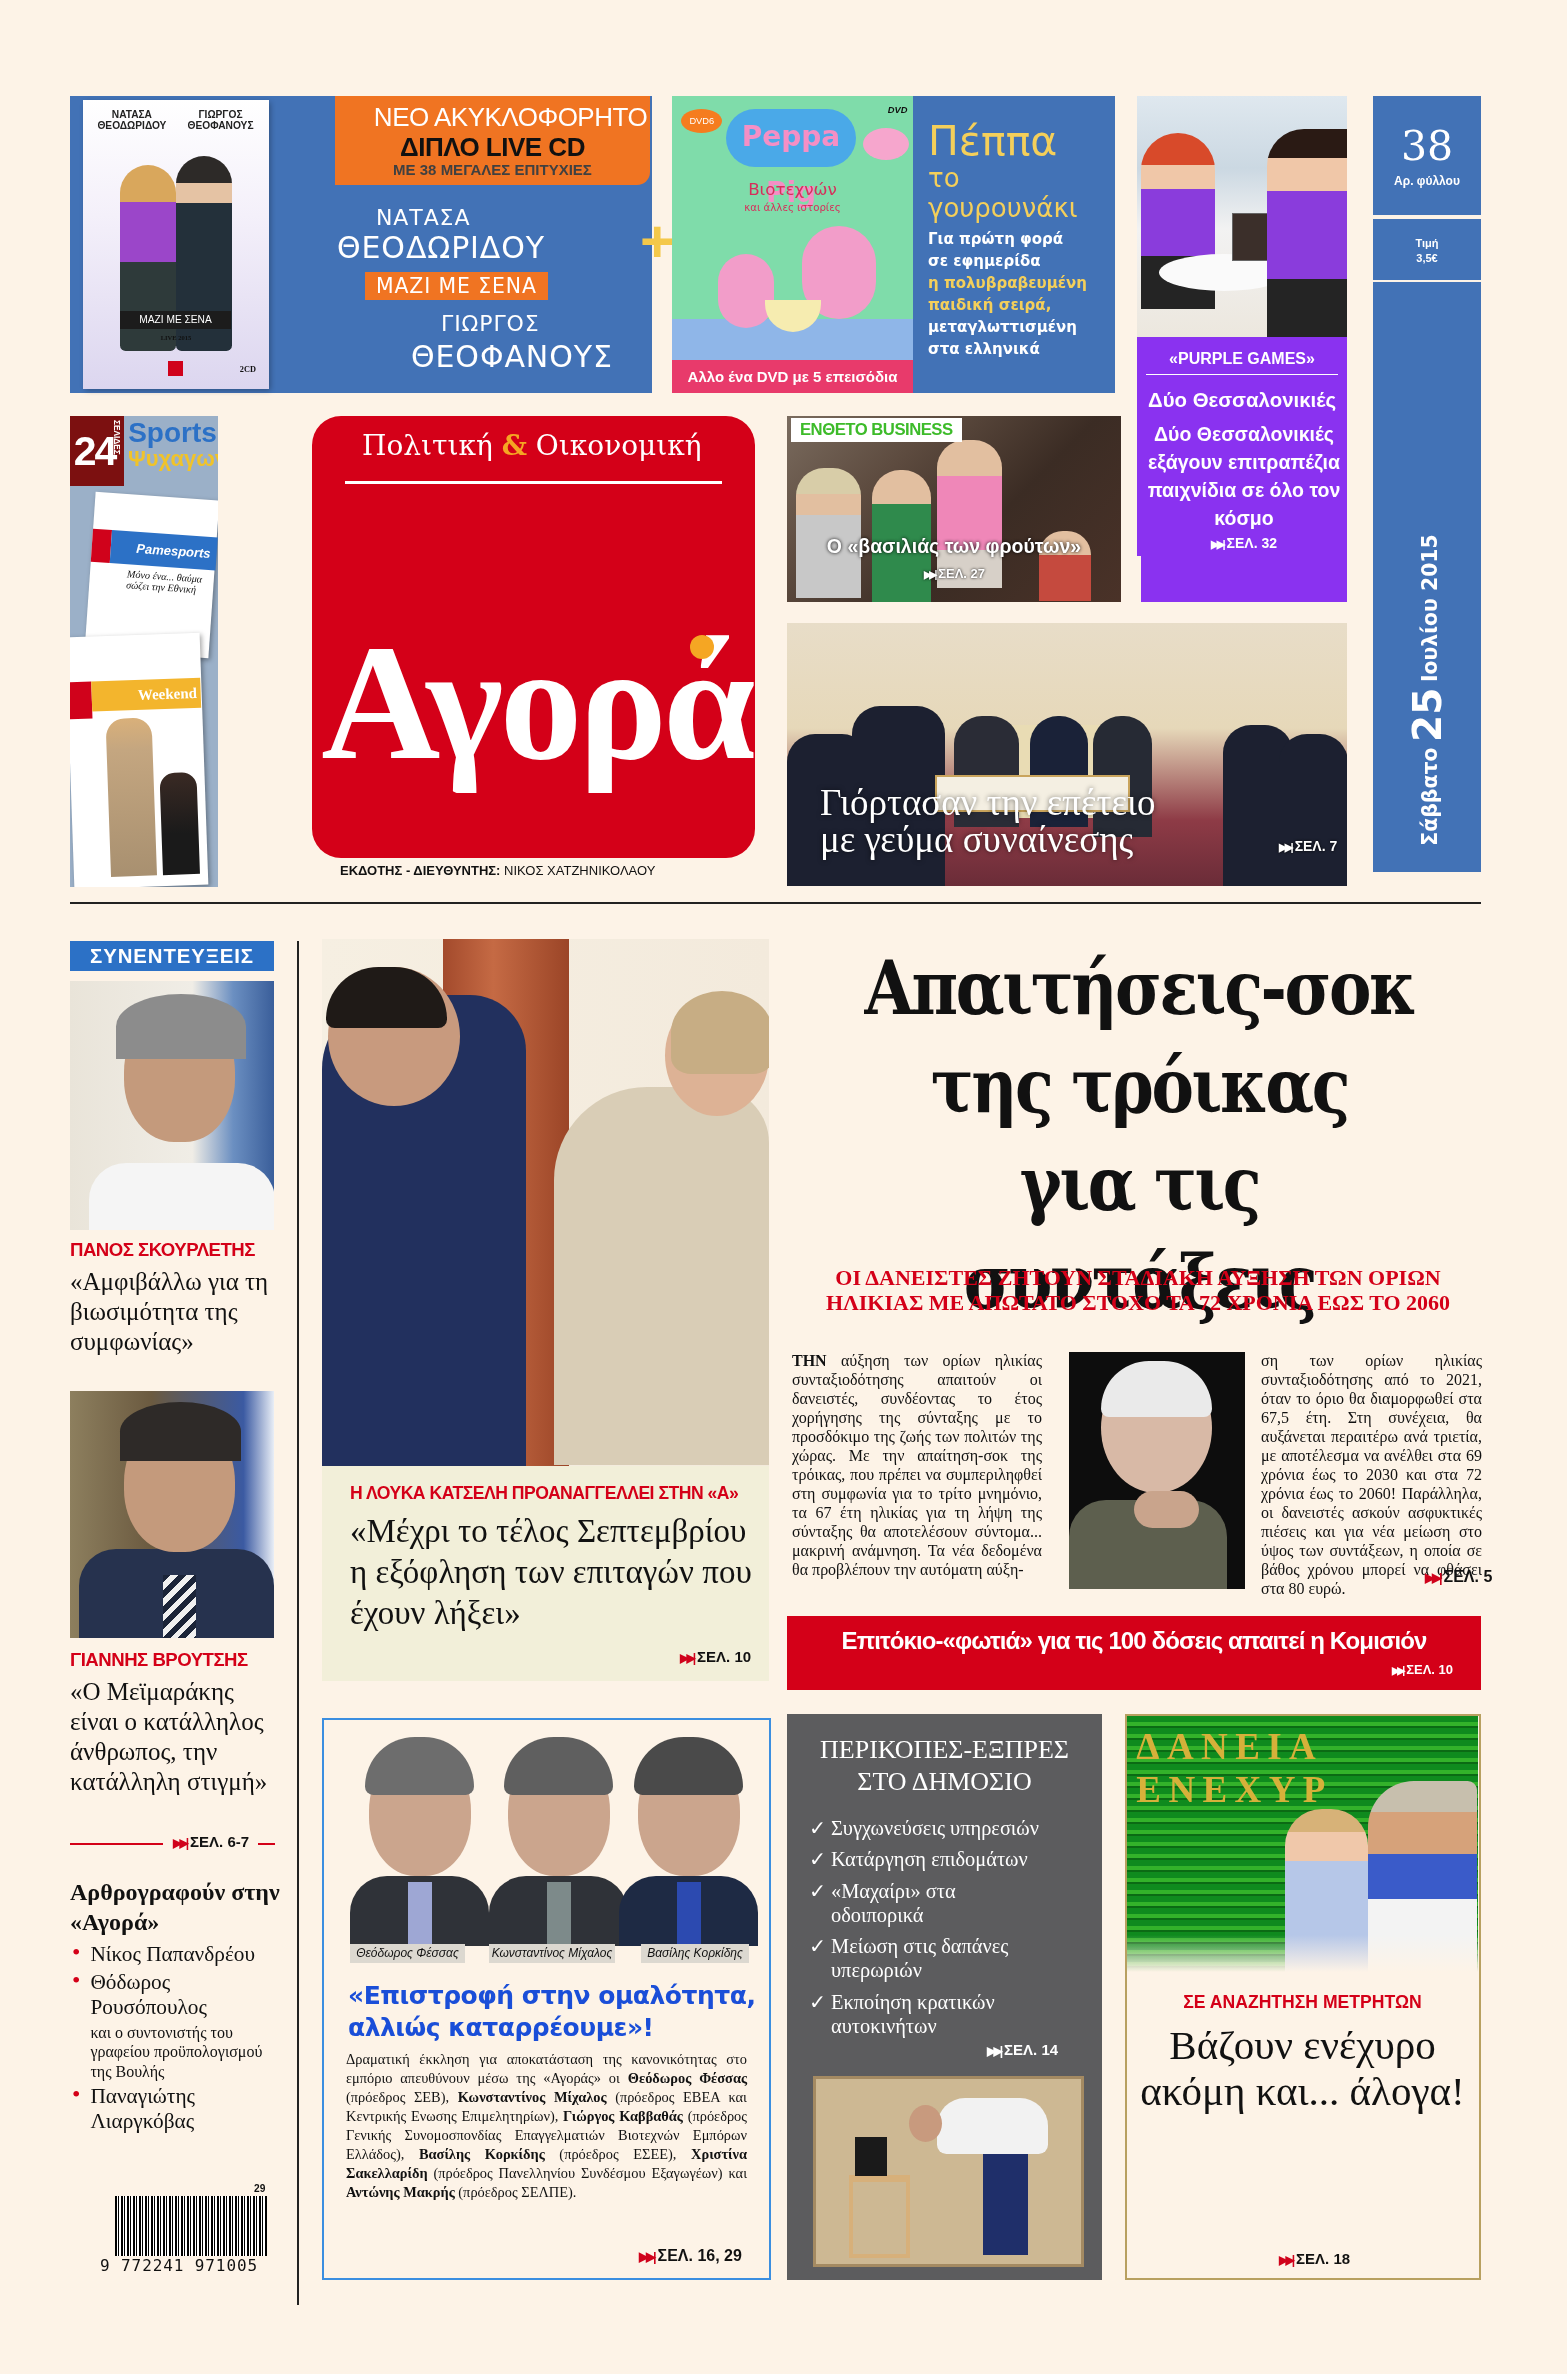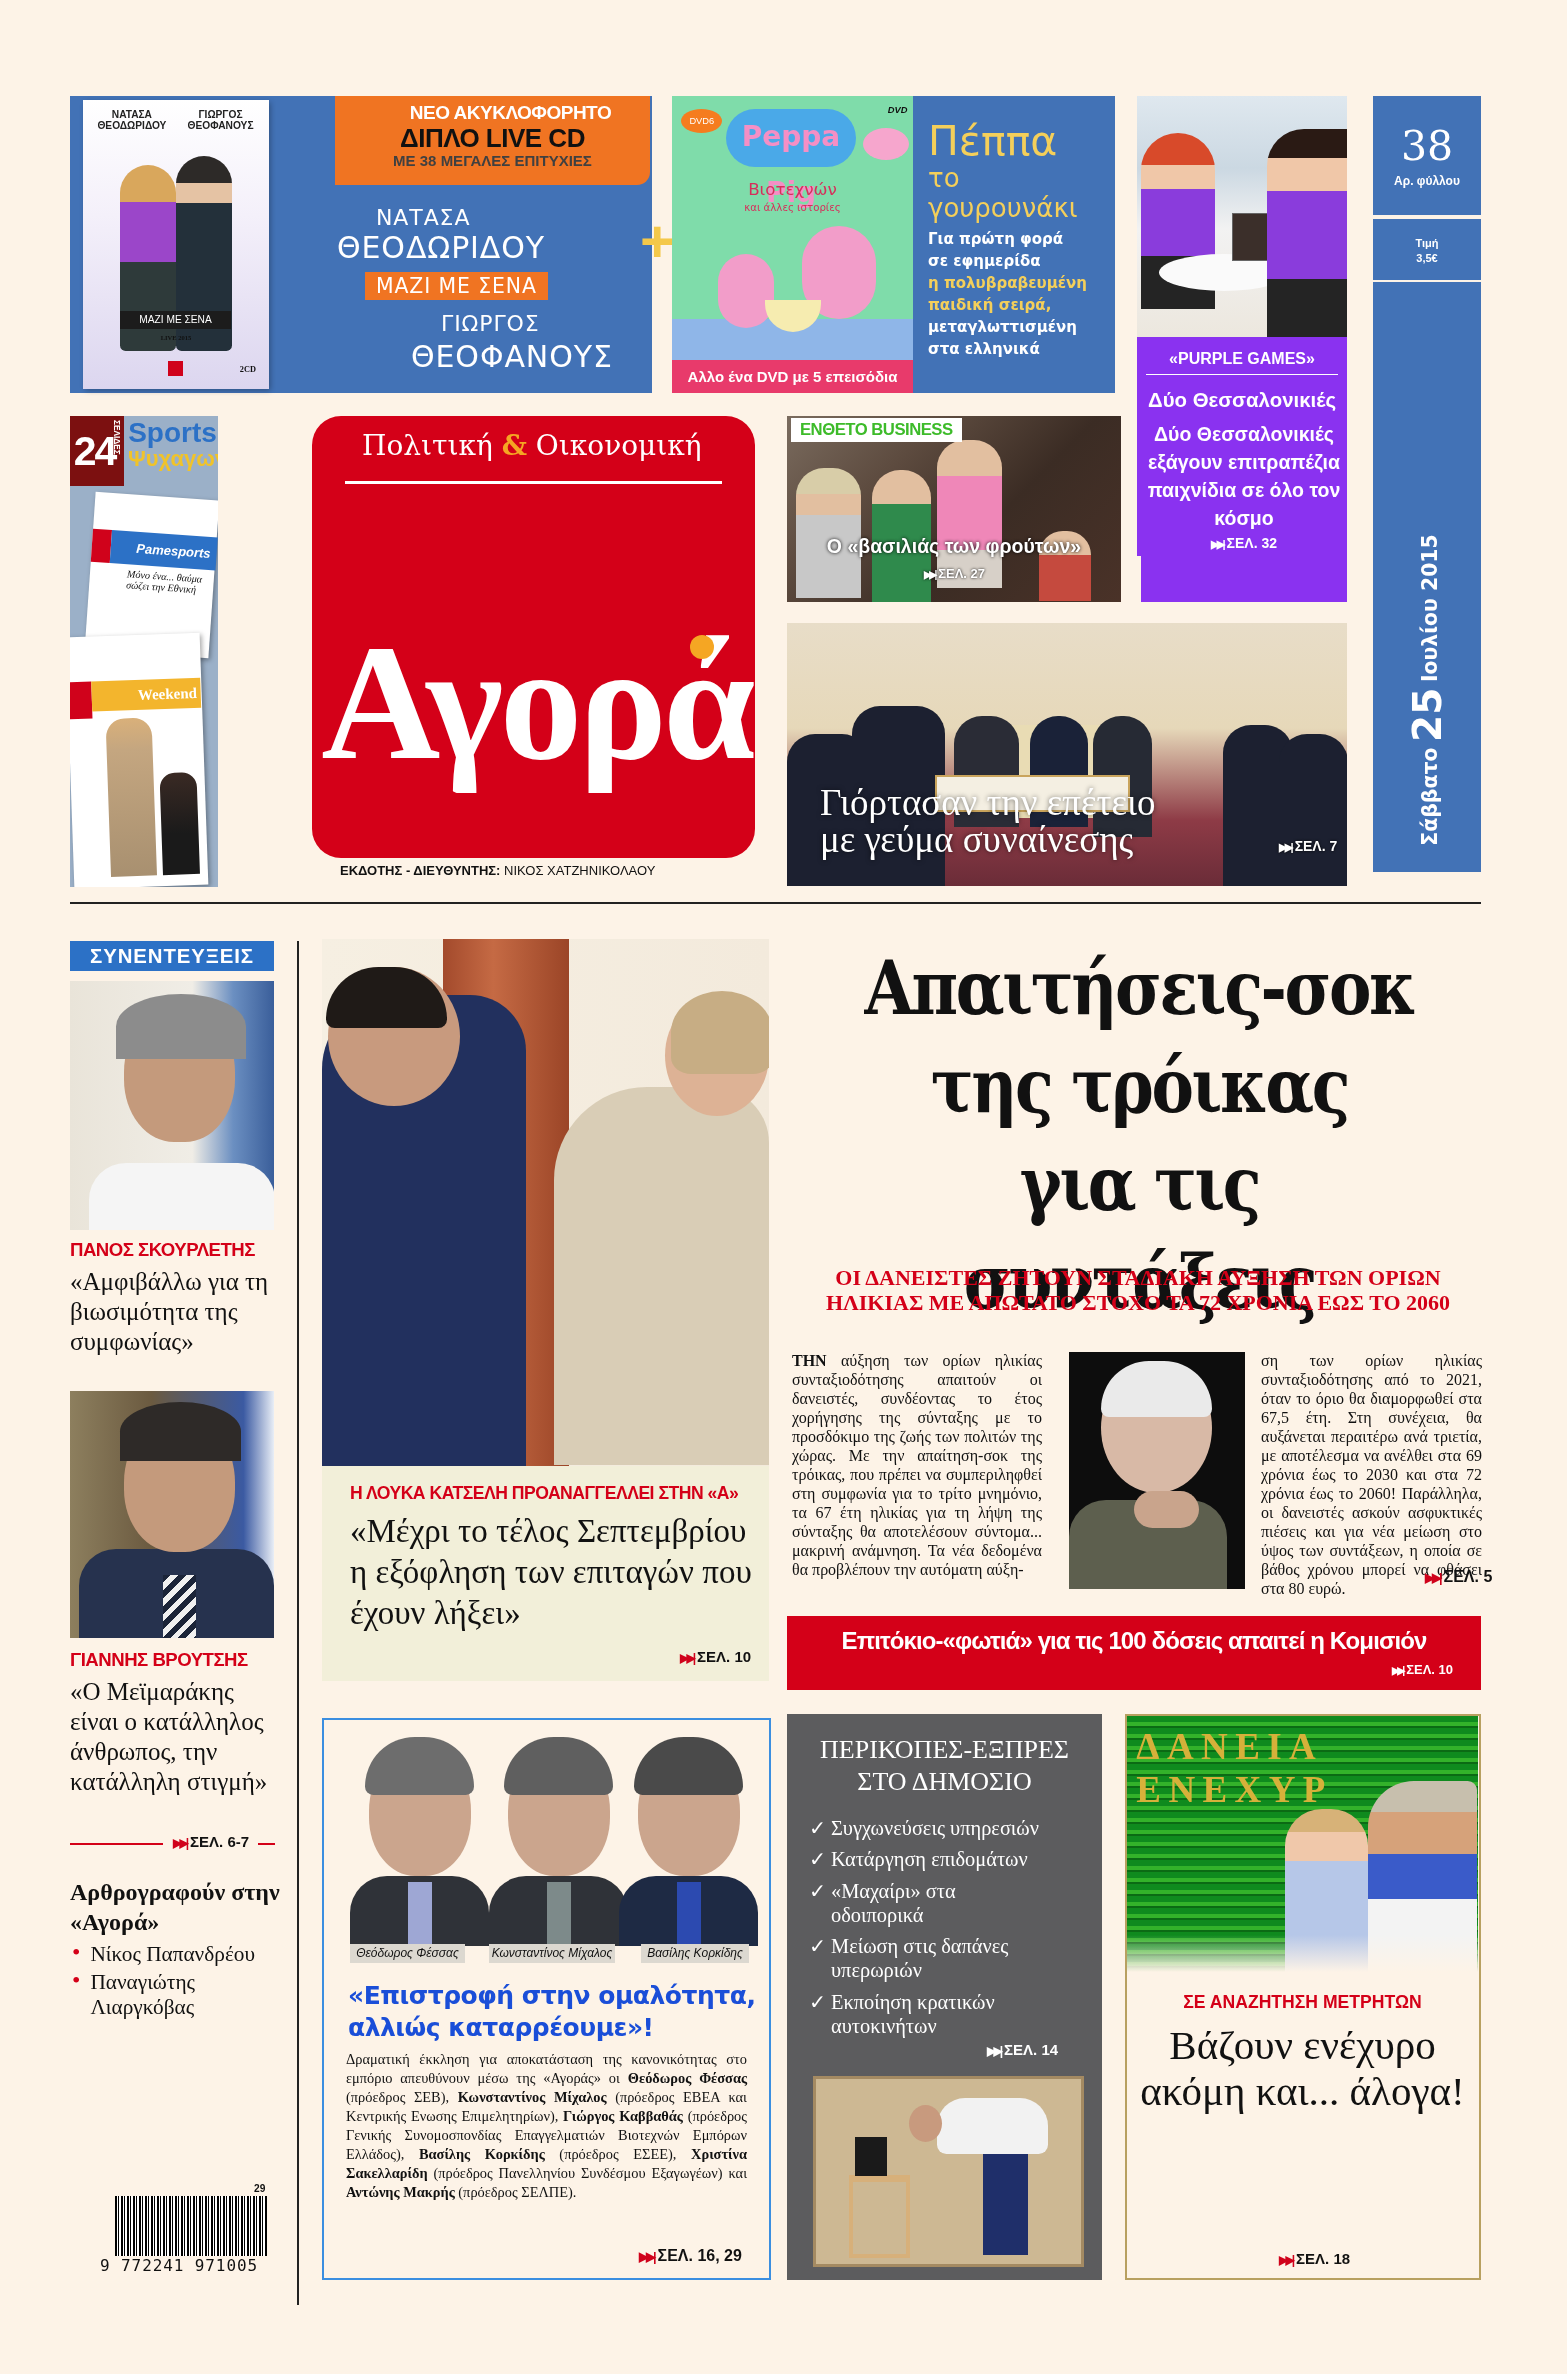--- a/index.html
+++ b/index.html
@@ -16,21 +16,21 @@
   #cd-promo { left: 70px; top: 96px; width: 582px; height: 297px; background: #4272b6; }
   #cd-cover { left: 13px; top: 3.7px; width: 186px; height: 289px; background: linear-gradient(180deg,#ffffff 0%,#f4f0fa 40%,#dcd6ef 100%); box-shadow: 1.9px 1.9px 5.6px rgba(0,0,0,.3); }
   #cd-cover .nm { position:absolute; font-weight:bold; font-size: 11px; color:#222; text-align:center; font-family:"Liberation Sans",sans-serif; }
   #cd-cover .woman { position:absolute; left:37px; top:65px; width:56px; height:186px; background: linear-gradient(180deg,#d9a75c 0%,#d9a75c 20%,#9b46c9 20%,#9b46c9 52%,#2e3a3a 52%,#2e3a3a 100%); border-radius: 28px 28px 5.6px 5.6px; }
   #cd-cover .man { position:absolute; left:93px; top:56px; width:56px; height:195px; background: linear-gradient(180deg,#2d2a28 0%,#2d2a28 14%,#e5c3a4 14%,#e5c3a4 24%,#23303a 24%); border-radius: 28px 28px 5.6px 5.6px; }
   #cd-cover .label { position:absolute; left: 37px; top: 211px; width: 111px; height: 18.6px; background:#1c1c1c; color:#fff; font-size:10.2px; text-align:center; line-height:18.6px; font-family:"Liberation Sans",sans-serif; }
   #cd-cover .live { position:absolute; left:0; top: 234px; width:186px; text-align:center; font-size:6.5px; font-weight:bold; }
   #cd-cover .cd2 { position:absolute; right: 13px; bottom: 15px; font-size: 8.3px; font-weight:bold; }
   #cd-cover .logo { position:absolute; left: 85px; bottom: 13px; width: 15px; height: 15px; background:#d0021b; }
   #cd-orange { left: 265px; top: 0; width: 315px; height: 89px; background: #f07422; border-radius: 0 0 13px 0; text-align:center; padding-top: 5.6px; }
-  #cd-orange .l1 { font-size: 19px; font-weight:bold; color:#fff; font-family:"Liberation Sans",sans-serif; letter-spacing:-0.5px;margin-left:36px; }
+  #cd-orange .l1 { font-size: 26px; font-weight:normal; color:#fff; font-family:"Liberation Sans",sans-serif; letter-spacing:-0.5px;margin-left:36px; }
   #cd-orange .l2 { font-size: 26px; font-weight:bold; color:#111; font-family:"Liberation Sans",sans-serif; line-height:28px; letter-spacing:-0.5px; }
   #cd-orange .l3 { font-size: 15px; font-weight:bold; color:#404040; font-family:"Liberation Sans",sans-serif; }
   .cd-name { color:#fff; font-family:"DejaVu Sans",sans-serif; letter-spacing: 0.9px; }
   #cd-n1a { left: 306px; top: 109px; font-size: 22px; }
   #cd-n1b { left: 267px; top: 134px; font-size: 30px; }
   #cd-mazi { left: 295px; top: 176px; font-size: 20.4px; background:#f07422; padding: 1.9px 11px; color:#fff; font-family:"DejaVu Sans",sans-serif; letter-spacing: 0.9px; }
   #cd-n2a { left: 371px; top: 215px; font-size: 22px; }
   #cd-n2b { left: 341px; top: 243px; font-size: 30px; }
   #plus { left: 640px; top: 213px; font-size: 59px; color: #f4c84a; font-family:"Liberation Sans",sans-serif; font-weight:bold; line-height:1; }
 
@@ -389,20 +389,21 @@
 <div id="iv2-name" class="iv-name">ΓΙΑΝΝΗΣ ΒΡΟΥΤΣΗΣ</div>
 <div id="iv2-quote" class="iv-quote">«Ο Μεϊμαράκης είναι ο κατάλληλος άνθρωπος, την κατάλληλη στιγμή»</div>
 
 <div id="iv-sel-rule" class="abs"></div>
 <div id="iv-sel" class="abs sel"><span class="arr">▶▶|</span><span>ΣΕΛ. 6-7</span></div>
 <div id="iv-sel-rule2" class="abs"></div>
 
 <div id="contrib-title" class="abs" style="width:210px;">Αρθρογραφούν στην «Αγορά»</div>
 <ul id="contrib-list" class="abs">
   <li><span>Νίκος Παπανδρέου</span></li>
+  <li><span>Θόδωρος Ρουσόπουλος</span><span class="note">και ο συντονιστής του γραφείου προϋπολογισμού της Βουλής</span></li>
   <li><span>Παναγιώτης Λιαργκόβας</span></li>
 </ul>
 
 <div id="barcode-ext" class="abs">29</div>
 <div id="barcode" class="abs"></div>
 <div id="barcode-num" class="abs">9 772241 971005</div>
 
 <div id="col-rule" class="abs"></div>
 
 <div id="katseli-photo" class="abs ph">

